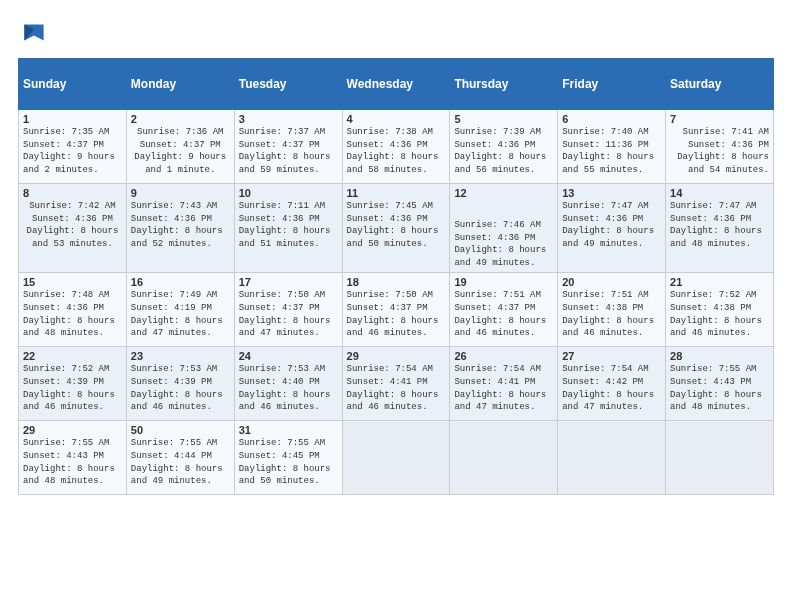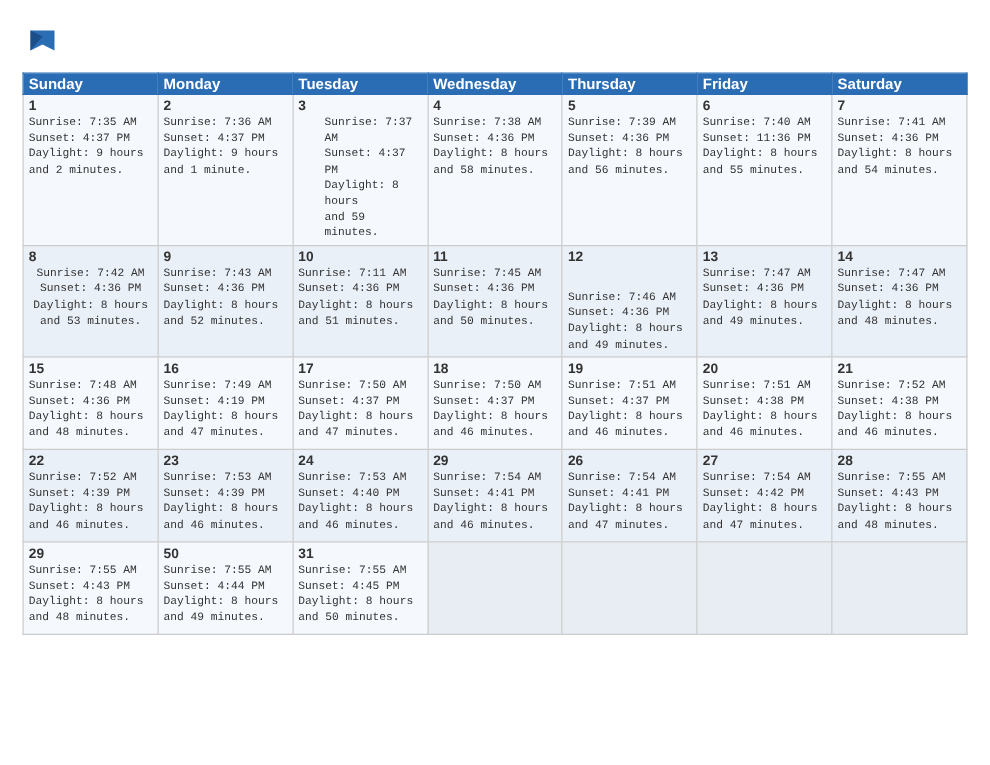--- a/index.html
+++ b/index.html
@@ -48,21 +48,21 @@
     table {
       width: 100%;
       border-collapse: collapse;
       table-layout: fixed;
     }
     thead tr th {
       background-color: #2a6db5;
       color: #fff;
       font-size: 12px;
       font-weight: bold;
-      padding: 1px 4px;
+      padding: 18px 4px;
       text-align: left;
       border: 1px solid #2a6db5;
       margin-top: 32px;
     }
     tbody tr td {
       border: 1px solid #ccc;
       vertical-align: top;
       padding: 3px 4px;
       font-size: 9.5px;
       color: #333;
@@ -128,28 +128,28 @@
   <tr>
         <td>
           <span class="day-num">1</span>
           <div class="day-info" style="white-space: pre-line;">Sunrise: 7:35 AM
 Sunset: 4:37 PM
 Daylight: 9 hours
 and 2 minutes.</div>
         </td>
         <td>
           <span class="day-num">2</span>
-          <div class="day-info" style="white-space: pre-line;">Sunrise: 7:36 AM
+          <div class="day-info" style="white-space: pre-line; text-align: center;">Sunrise: 7:36 AM
 Sunset: 4:37 PM
 Daylight: 9 hours
 and 1 minute.</div>
         </td>
         <td>
           <span class="day-num">3</span>
-          <div class="day-info" style="white-space: pre-line; margin-left: 21px;">Sunrise: 7:37 AM
+          <div class="day-info" style="white-space: pre-line;">Sunrise: 7:37 AM
 Sunset: 4:37 PM
 Daylight: 8 hours
 and 59 minutes.</div>
         </td>
         <td>
           <span class="day-num">4</span>
           <div class="day-info" style="white-space: pre-line;">Sunrise: 7:38 AM
 Sunset: 4:36 PM
 Daylight: 8 hours
 and 58 minutes.</div>
@@ -163,21 +163,21 @@
         </td>
         <td>
           <span class="day-num">6</span>
           <div class="day-info" style="white-space: pre-line;">Sunrise: 7:40 AM
 Sunset: 11:36 PM
 Daylight: 8 hours
 and 55 minutes.</div>
         </td>
         <td>
           <span class="day-num">7</span>
-          <div class="day-info" style="white-space: pre-line;">Sunrise: 7:41 AM
+          <div class="day-info" style="white-space: pre-line; text-align: right;">Sunrise: 7:41 AM
 Sunset: 4:36 PM
 Daylight: 8 hours
 and 54 minutes.</div>
         </td>
       </tr>
       <tr>
         <td>
           <span class="day-num">8</span>
           <div class="day-info" style="white-space: pre-line; text-align: center;">Sunrise: 7:42 AM
 Sunset: 4:36 PM

